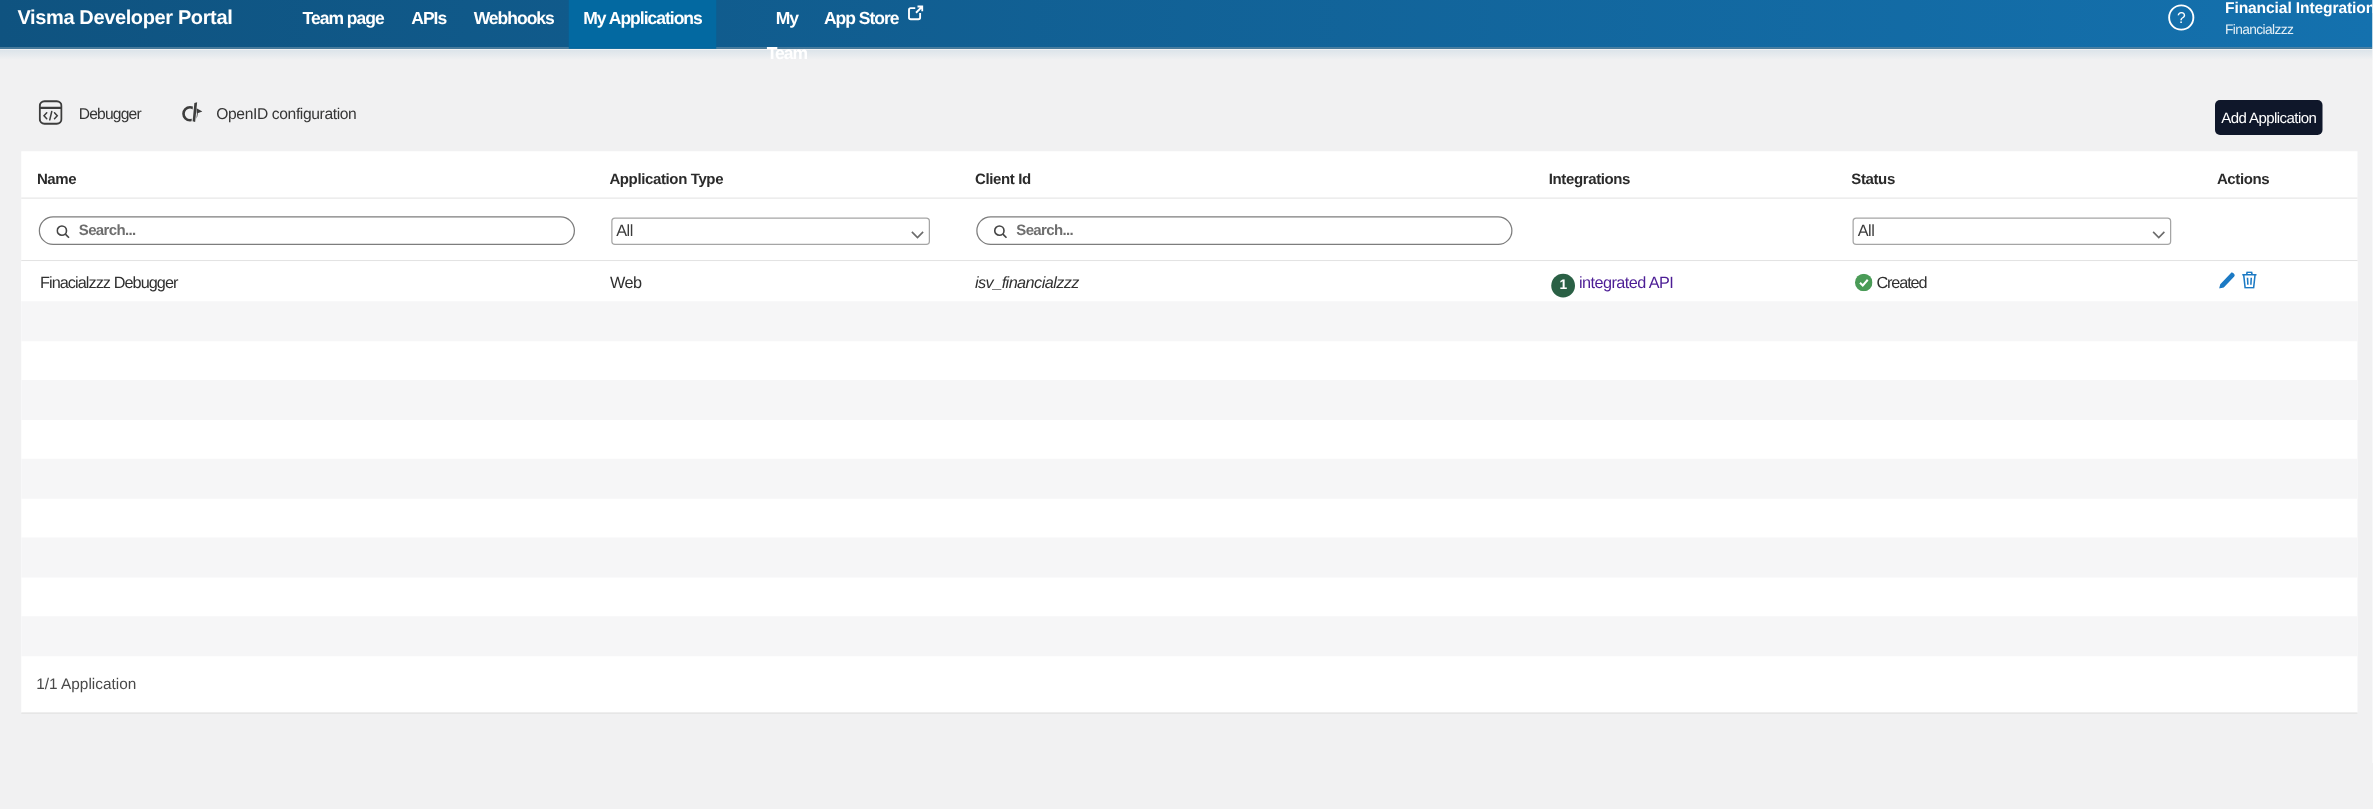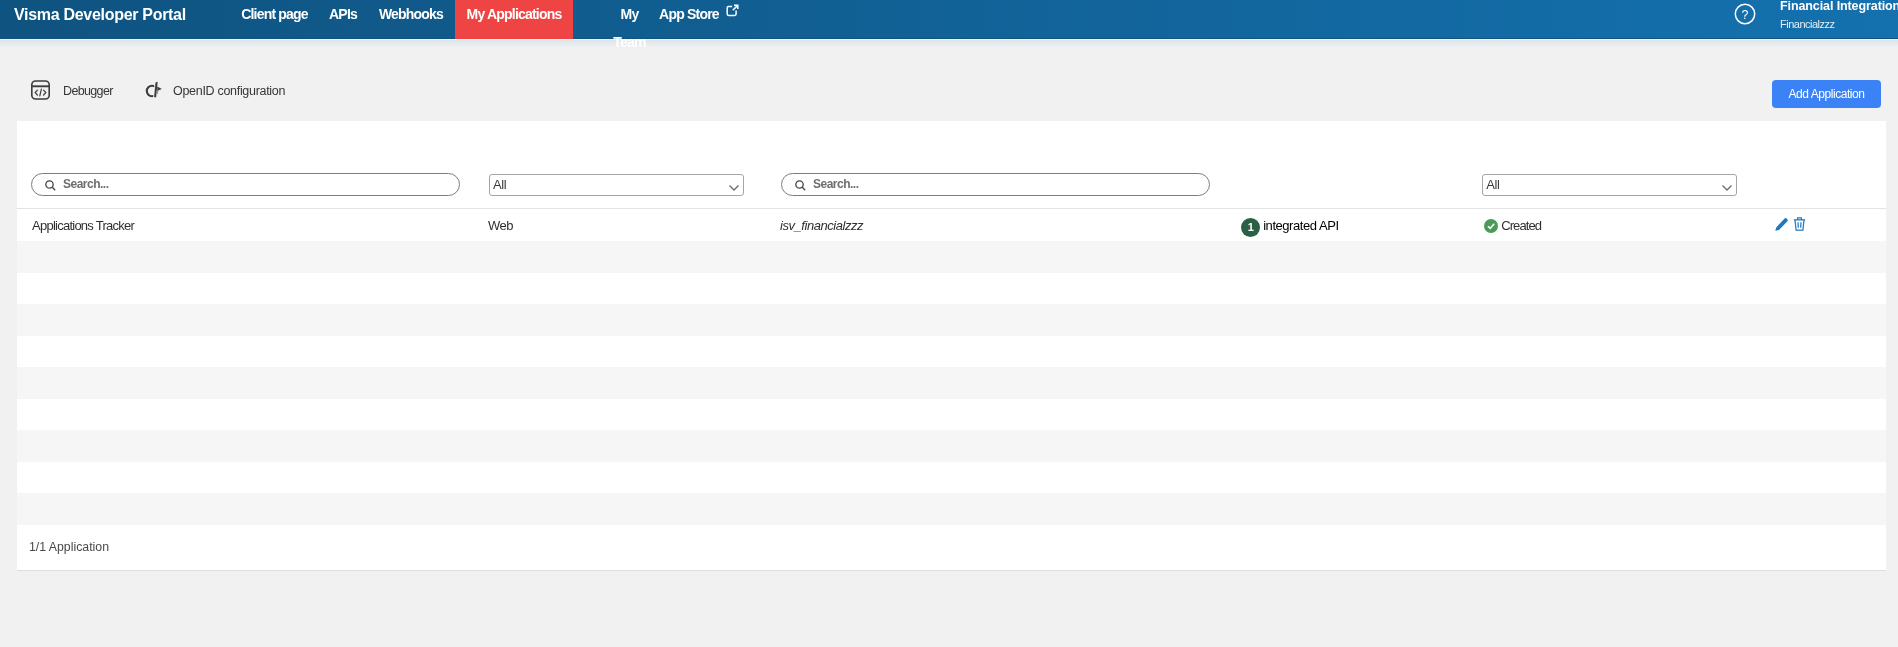--- a/index.html
+++ b/index.html
@@ -8,30 +8,30 @@
 
 
 .navbar { position:absolute; left:0; top:0; width:1898px; height:39px;
   background:linear-gradient(to right,#0f5380,#1471ae); border-bottom:1px solid #10537d; }
 .navshadow { position:absolute; left:0; top:40px; width:1898px; height:8px;
   background:linear-gradient(#dce4ea,#f1f1f2); }
 .logo { position:absolute; left:14px; top:0; height:39px; line-height:29px;
   color:#fff; font-size:16px; font-weight:bold; letter-spacing:-0.3px; }
 .nav { position:absolute; top:0; height:39px; line-height:28px; color:#fff;
   font-size:14px; font-weight:bold; letter-spacing:-0.8px; text-align:center; }
-.nav.active { background:#ef4444; }
+.nav.active { background:#0369a1; }
 .helpicon { position:absolute; left:1733.5px; top:3px; }
 .acct { position:absolute; left:1780px; top:-1px; color:#fff; }
 .acct .l1 { font-size:12.5px; font-weight:bold; letter-spacing:-0.1px; white-space:nowrap; }
 .acct .l2 { font-size:11px; margin-top:4.5px; color:rgba(255,255,255,0.88); letter-spacing:-0.5px; }
 
 
 .toolbar-item { position:absolute; color:#363636; font-size:12.5px; letter-spacing:-0.65px; }
-.addbtn { position:absolute; left:1772px; top:80px; width:109px; height:28px;
-  background:#3b82f6; border-radius:4px; color:#fff; font-size:12px;
+.addbtn { position:absolute; left:1772px; top:80px; width:86px; height:28px;
+  background:#0f172a; border-radius:4px; color:#fff; font-size:12px;
   text-align:center; line-height:28px; letter-spacing:-0.45px; }
 
 
 .card { position:absolute; left:17px; top:121px; width:1869px; height:450px;
   background:#fff; border-bottom:1px solid #dedede; }
 .hrow { position:absolute; left:0; top:0; width:100%; height:38px; border-bottom:1px solid #e7e7e7; }
 .hrow, .frow, .drow { }
 .hcell { position:absolute; top:0; height:38px; line-height:45px; font-size:12px;
   font-weight:bold; color:#2b2b2b; letter-spacing:-0.3px; }
 .frow { position:absolute; left:0; top:38px; width:100%; height:50px; border-bottom:1px solid #e3e3e3; }
@@ -45,21 +45,21 @@
 .stripe { position:absolute; left:0; width:100%; }
 .foot { position:absolute; left:12px; top:403px; height:46px; line-height:46px;
   font-size:12.3px; color:#494949; letter-spacing:0px;text-align:center; }
 </style>
 </head>
 <body>
 
 <div class="navbar"></div>
 <div class="navshadow"></div>
 <div class="logo">Visma Developer Portal</div>
-<div class="nav" style="left:230px;width:89px;">Client page</div>
+<div class="nav" style="left:230px;width:89px;">Team page</div>
 <div class="nav" style="left:319px;width:48px;">APIs</div>
 <div class="nav" style="left:367px;width:88px;">Webhooks</div>
 <div class="nav active" style="left:455px;width:118px;">My Applications</div>
 <div class="nav" style="left:573px;width:77px;padding-left:36px;">My Team</div>
 <div class="nav" style="left:650px;width:98px;">App Store <svg width="13" height="13" viewBox="0 0 13 13" style="vertical-align:2px;margin-left:4px">
       <path d="M6.2 2.5 H2.6 C1.7 2.5 1.2 3 1.2 3.9 V10 C1.2 10.9 1.7 11.4 2.6 11.4 H8.7 C9.6 11.4 10.1 10.9 10.1 10 V6.4 M8 1.2 h3.8 v3.8 M11.4 1.6 L6.8 6.2" stroke="#fff" stroke-width="1.5" fill="none"></path>
     </svg></div>
 <svg class="helpicon" width="22" height="22" viewBox="0 0 22 22">
   <circle cx="11" cy="11" r="9.7" fill="none" stroke="#fff" stroke-width="1.5"></circle>
   <text x="11" y="15.5" text-anchor="middle" font-size="12.5" fill="#fff" font-family="Liberation Sans">?</text>
@@ -78,20 +78,28 @@
 <svg class="toolbar-item" style="left:144.5px;top:81px;" width="17" height="18" viewBox="0 0 17 18">
   <circle cx="7" cy="10" r="5.2" fill="none" stroke="#3d3d3d" stroke-width="2.1"></circle>
   <path d="M9.6 1.2 L13.6 0 L11.8 17.2 L8.2 16.3 Z" fill="#f1f2f2"></path>
   <path d="M10.5 1.4 L12.7 0.7 L11.1 16.6 L9.1 16 Z" fill="#3d3d3d"></path>
   <path d="M12.2 5.5 L16.9 8.1 L12.4 9.8 Z" fill="#3d3d3d"></path>
 </svg>
 <div class="toolbar-item" style="left:173px;top:84px;letter-spacing:-0.3px;">OpenID configuration</div>
 <div class="addbtn">Add Application</div>
 
 <div class="card">
+  <div class="hrow">
+  <div class="hcell" style="left:12.5px;">Name</div>
+  <div class="hcell" style="left:470.5px;">Application Type</div>
+  <div class="hcell" style="left:763px;">Client Id</div>
+  <div class="hcell" style="left:1222px;">Integrations</div>
+  <div class="hcell" style="left:1464px;">Status</div>
+  <div class="hcell" style="left:1756.5px;">Actions</div>
+  </div>
 
   <div class="frow">
   <div class="pill" style="left:14px;width:429px;">
     <svg width="11" height="11" viewBox="0 0 11 11" style="position:absolute;left:12.5px;top:6px;">
       <circle cx="4.5" cy="4.5" r="3.7" fill="none" stroke="#454545" stroke-width="1.3"></circle>
       <line x1="7.3" y1="7.3" x2="10.2" y2="10.2" stroke="#454545" stroke-width="1.3"></line>
     </svg>
     <div class="ph">Search...</div>
   </div>
   <div class="sel" style="left:471.5px;width:255.5px;">All
@@ -107,26 +115,26 @@
     <div class="ph">Search...</div>
   </div>
   <div class="sel" style="left:1464.7px;width:255.6px;">All
     <svg width="12" height="8" viewBox="0 0 12 8" style="position:absolute;right:3.5px;top:9px;">
           <path d="M1.5 1.5 L6 6 L10.5 1.5" fill="none" stroke="#6b6b6b" stroke-width="1.3"></path>
         </svg>
   </div>
   </div>
 
   <div class="drow">
-  <div class="dcell" style="left:15px;letter-spacing:-0.75px;">Applications Tracker</div>
+  <div class="dcell" style="left:15px;letter-spacing:-0.75px;">Finacialzzz Debugger</div>
   <div class="dcell" style="left:471px;">Web</div>
   <div class="dcell" style="left:763px;font-style:italic;">isv_financialzzz</div>
   <div class="dcell" style="left:1224px;">
     <span style="display:inline-block;width:19px;height:19px;border-radius:50%;background:#2a6045;color:#fff;font-size:11px;font-weight:bold;text-align:center;line-height:19px;vertical-align:-0.5px;">1</span>
-    <span style="color:#000000;">integrated API</span>
+    <span style="color:#4c1d95;">integrated API</span>
   </div>
   <div class="dcell" style="left:1467px;">
     <svg width="14" height="14" viewBox="0 0 14 14" style="vertical-align:-3px;">
       <circle cx="7" cy="7" r="7" fill="#4a9b57"></circle>
       <path d="M4 7.2 L6.2 9.4 L10.2 4.8" fill="none" stroke="#fff" stroke-width="1.6"></path>
     </svg>
     <span style="letter-spacing:-0.9px;">Created</span>
   </div>
   <div class="dcell" style="left:1758px;">
     <svg width="13" height="14" viewBox="0 0 13 14" style="vertical-align:-0.5px;">

